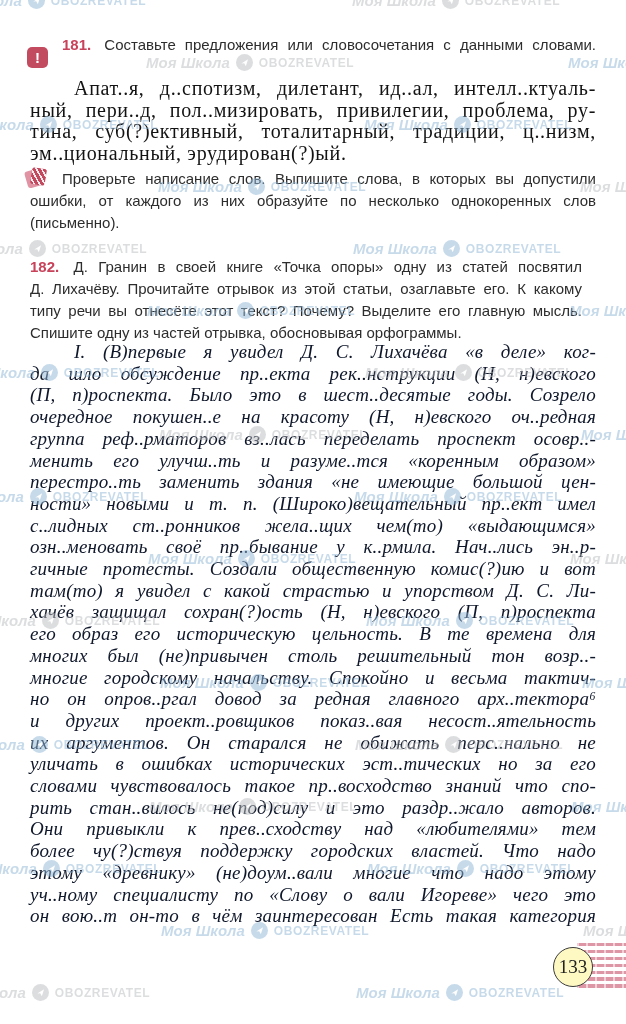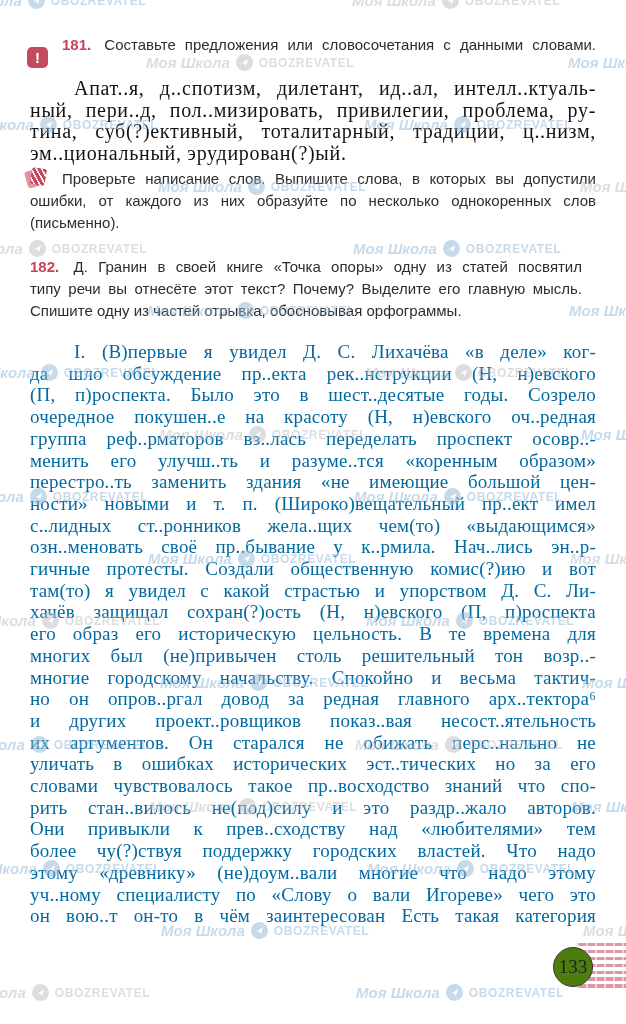--- a/index.html
+++ b/index.html
@@ -14,21 +14,21 @@
   .instr {
     font-family:"Liberation Sans","DejaVu Sans",sans-serif;
     font-size:15px; color:#2d2d2d; line-height:22px;
   }
   
   .serif-big {
     font-size:20px; letter-spacing:.7px; line-height:21.6px; color:#131313;
   }
   
   .body-text {
-    font-size:19px; letter-spacing:.2px; line-height:21.7px; color:#0369a1;
+    font-size:19px; letter-spacing:.2px; line-height:21.7px; color:#0f172a;font-style:italic;
   }
   .just, .just .line { text-align:justify; text-align-last:justify; }
   .line { min-height:1em; }
   .line.nojust { text-align-last:left; }
   .line.indent { padding-left:44px; }
   .ex-num { color:#c8425a; font-weight:700; padding-right:4px; }
 
   
   .ex-icon {
     left:27px; top:47px; width:21px; height:21px; border-radius:5px;
@@ -40,21 +40,21 @@
   .sheet { position:absolute; display:block; width:15px; height:17px; border-radius:3px; }
   .s1 { left:1px; top:4px; background:#df93a3; transform:rotate(-16deg); }
   .s2 {
     left:6px; top:2px; background:#c5495e; transform:rotate(9deg);
     background-image:repeating-linear-gradient(52deg, rgba(255,255,255,0) 0 3px, rgba(255,255,255,.9) 3px 4.6px);
   }
 
   
   .page-num {
     left:553px; top:947px; width:38px; height:38px; border-radius:50%;
-    background:#4d7c0f; border:1.5px solid #3a3a3a; z-index:5;
+    background:#fef9c3; border:1.5px solid #3a3a3a; z-index:5;
     display:flex; align-items:center; justify-content:center;
     font-size:19px; color:#222222;
   }
   .stripes {
     left:577px; top:943px; width:49px; height:48px; z-index:4;
     background:
       repeating-linear-gradient(90deg, rgba(255,255,255,.55) 0 2px, rgba(255,255,255,0) 2px 9px),
       repeating-linear-gradient(to bottom, rgba(201,86,110,.62) 0 3.2px, rgba(255,255,255,0) 3.2px 6.9px);
   }
 
@@ -98,20 +98,21 @@
     <div class="instr just abs" style="left:30px;top:190px;width:566px">
         <div class="line">ошибки, от каждого из них образуйте по несколько однокоренных слов</div>
         <div class="line nojust">(письменно).</div>
       </div>
 
     <div class="instr just abs" style="left:30px;top:256px;width:552px">
       <span class="ex-num">182.</span>
       <span>Д. Гранин в своей книге «Точка опоры» одну из статей посвятил</span>
     </div>
     <div class="instr just abs" style="left:30px;top:278px;width:552px">
+        <div class="line">Д. Лихачёву. Прочитайте отрывок из этой статьи, озаглавьте его. К какому</div>
         <div class="line">типу речи вы отнесёте этот текст? Почему? Выделите его главную мысль.</div>
         <div class="line nojust">Спишите одну из частей отрывка, обосновывая орфограммы.</div>
       </div>
 
     <div class="body-text just abs" style="left:30px;top:341px;width:566px">
         <div class="line indent">I. (В)первые я увидел Д. С. Лихачёва «в деле» ког-</div>
         <div class="line">да шло обсуждение пр..екта рек..нструкции (Н, н)евского</div>
         <div class="line">(П, п)роспекта. Было это в шест..десятые годы. Созрело</div>
         <div class="line">очередное покушен..е на красоту (Н, н)евского оч..редная</div>
         <div class="line">группа реф..рматоров вз..лась переделать проспект осовр..-</div>

